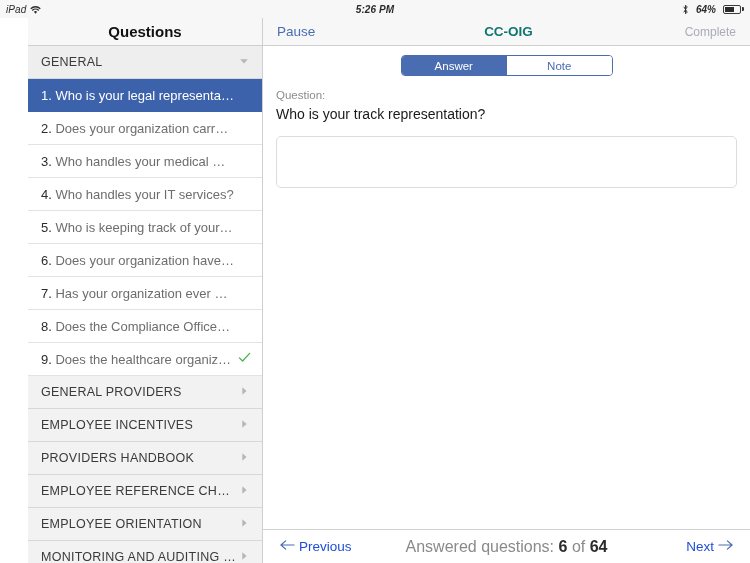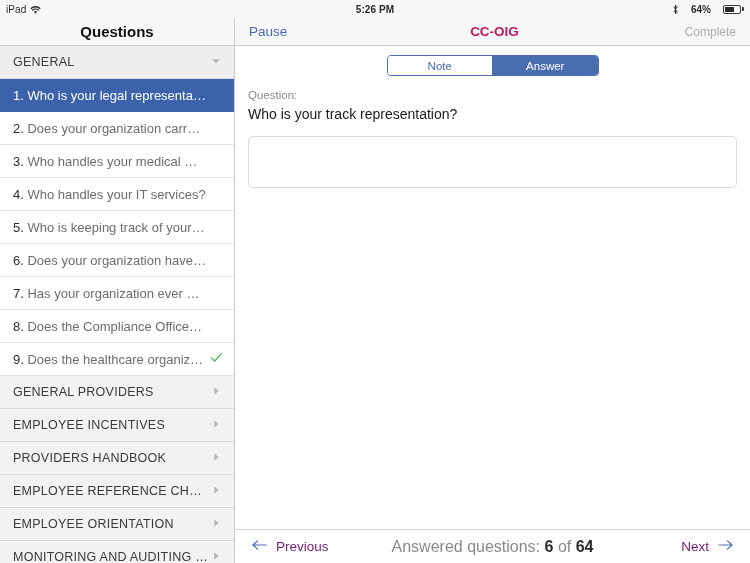--- a/index.html
+++ b/index.html
@@ -7,44 +7,44 @@
     width:750px; height:563px; overflow:hidden;
     font-family:"Liberation Sans", sans-serif;
     background:#ffffff; -webkit-font-smoothing:antialiased;
   }
   #app { position:relative; width:750px; height:563px; display:flex; flex-direction:column; }
 
   
   .statusbar {
     height:18px; min-height:18px; background:#f7f7f7;
     display:flex; align-items:center; position:relative;
-    font-size:10px; color:#2b2b2b; padding:0 6px;
+    font-size:10px; color:#2b2b2b; padding:0 6px;font-style:italic;
   }
   .sb-left { display:flex; align-items:center; gap:4px; }
   .sb-device { font-size:10px; letter-spacing:.1px; }
   .wifi-ico { display:inline-block; width:11px; height:9px; position:relative; top:1px; }
   .sb-center {
     position:absolute; left:0; right:0; text-align:center;
     font-size:10px; font-weight:bold; letter-spacing:.1px; pointer-events:none;
   }
   .sb-right {
-    margin-left:auto; display:flex; gap:12px;
+    margin-left:auto; display:flex; gap:7px;
     font-size:10px; font-weight:bold; z-index:2;
   }
   .bt-ico { width:7px; height:11px; display:block; }
   .battery { display:flex; align-items:center; }
   .bat-body {
     width:18px; height:9px; border:1px solid #3a3a3a; border-radius:2px;
     padding:1px; display:flex; align-items:stretch;
   }
   .bat-fill { background:#2b2b2b; height:100%; }
   .bat-cap { width:2px; height:4px; background:#3a3a3a; border-radius:0 1px 1px 0; margin-left:1px; }
 
   
-  .split { flex:1; display:flex; min-height:0; }
+  .split { flex:1; display:flex; min-height:0;padding-left:28px; }
 
   
   .sidebar {
     width:235px; min-width:235px; background:#ffffff;
     border-right:1px solid #cfcfcf; display:flex; flex-direction:column;
     overflow:hidden;
   }
   .sidebar-header {
     height:28px; min-height:28px; background:#f7f7f7;
     border-bottom:1px solid #cfcfcf;
@@ -81,21 +81,21 @@
   
   .detail { flex:1; display:flex; flex-direction:column; background:#ffffff; min-width:0; }
   .navbar {
     height:28px; min-height:28px; background:#f7f7f7;
     border-bottom:1px solid #cfcfcf;
     display:flex; align-items:center; padding:0 14px; position:relative;
   }
   .nav-btn-left { font-size:13.5px; color:#4a6cb0; z-index:2; }
   .nav-title {
     position:absolute; left:4px; right:0; text-align:center;
-    font-size:13.5px; font-weight:bold; color:#be185d; pointer-events:none;
+    font-size:13.5px; font-weight:bold; color:#0f766e; pointer-events:none;
   }
   .nav-btn-right { margin-left:auto; font-size:12px; color:#a9adb8; z-index:2; }
 
   .detail-body { flex:1; padding:0 13px; overflow:hidden; position:relative; }
 
   .seg-wrap { display:flex; justify-content:center; margin-top:9px; }
   .segmented {
     display:flex; border:1px solid #4a6cb0; border-radius:4px; overflow:hidden;
     width:212px; height:21px;
   }
@@ -115,21 +115,21 @@
     font-family:"Liberation Sans", sans-serif; font-size:13px; color:#1a1a1a;
     padding:7px 9px;
   }
 
   
   .bottombar {
     height:34px; min-height:34px; border-top:1px solid #d3d3d3;
     background:#ffffff; display:flex; align-items:center;
     padding:0 17px; position:relative;
   }
-  .bb-btn { display:flex; align-items:center; gap:9px; font-size:13.5px; color:#701a75; z-index:2; }
+  .bb-btn { display:flex; align-items:center; gap:4px; font-size:13.5px; color:#1d4ed8; z-index:2; }
   .bb-next { margin-left:auto; }
   .bb-center {
     position:absolute; left:0; right:0; text-align:center;
     font-size:16px; color:#8a8a8a; pointer-events:none;
   }
   .bb-center b { color:#2b2b2b; font-weight:bold; }
   .arrow-ico { width:15px; height:12px; }
 </style>
 </head>
 <body>
@@ -259,22 +259,22 @@
       <div class="navbar">
         <span class="nav-btn-left">Pause</span>
         <span class="nav-title">CC-OIG</span>
         <span class="nav-btn-right" style="color: rgb(169, 173, 184);">Complete</span>
       </div>
 
       <div class="detail-body">
 
         <div class="seg-wrap">
           <div class="segmented" id="segmented">
+              <div class="seg active">Answer</div>
               <div class="seg">Note</div>
-              <div class="seg active">Answer</div>
             </div>
         </div>
 
         <div class="q-label">Question:</div>
         <div class="q-prompt">Who is your track representation?</div>
 
         <textarea class="answer-box" id="answer-box" placeholder="" style=""></textarea>
       </div>
 
       <div class="bottombar">

